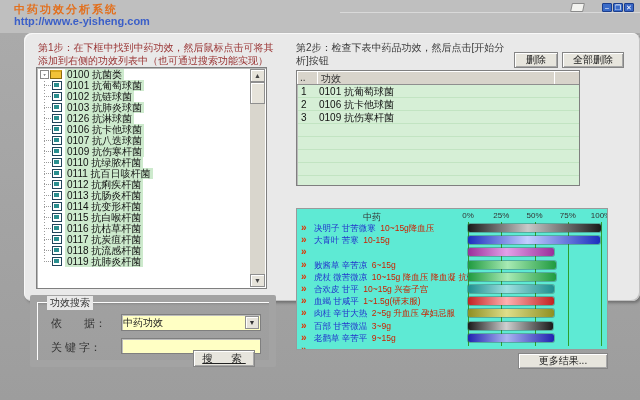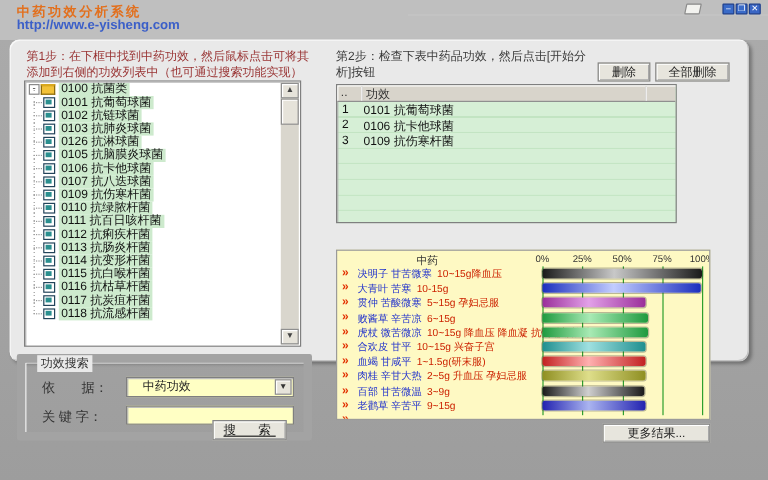--- a/index.html
+++ b/index.html
@@ -15,21 +15,21 @@
   .top-line { position:absolute; left:340px; top:12px; width:300px; height:1px;
               background:#8f8f8f; border-bottom:1px solid #d9d9d9; }
   .skin-icon { position:absolute; left:571px; top:3px; width:13px; height:9px;
                background:#f2f2ef; border:1px solid #8a8a8a; transform:skewX(-12deg); border-radius:1px; }
   .winbtn { position:absolute; top:3px; width:10px; height:9px; background:#3a6bc8;
             border:1px solid #1c3e8c; color:#fff; font-size:7px; line-height:7px;
             text-align:center; cursor:pointer; border-radius:1px; }
   .winbtn.min { left:602px; } .winbtn.max { left:613px; } .winbtn.close { left:624px; background:#3a66c4; }
 
   
-  .panel { position:absolute; left:8px; top:33px; width:616px; height:268px;
+  .panel { position:absolute; left:24px; top:33px; width:616px; height:268px;
            background:#e9e9e9; border-radius:8px;
            box-shadow:inset 1px 1px 0 #f8f8f8, inset -1px -1px 0 #c2c2c2, 2px 2px 3px rgba(0,0,0,.3); }
 
   .step-text { position:absolute; font-size:10px; line-height:13px; white-space:nowrap; }
   .step1 { left:14px; top:8px; color:#993333; }
   .step2 { left:272px; top:8px; color:#3a3a3a; }
 
   
   .tree { position:absolute; left:12px; top:34px; width:231px; height:222px;
           background:#ffffff; border:1px solid #7f7f7f;
@@ -56,21 +56,21 @@
   .sb-thumb { position:absolute; left:0; top:13px; width:15px; height:22px; background:#e6e3da;
               border:1px solid #8f8f8f; box-shadow:inset 1px 1px 0 #fff; cursor:grab; }
 
   
   .group { position:absolute; left:6px; top:262px; width:246px; height:72px;
            border:7px solid #a3a3a3; border-radius:2px; box-shadow:inset 1px 1px 0 #fdfdfd; }
   .group-title { position:absolute; left:10px; top:-6px; background:#e9e9e9; padding:0 3px; font-size:10px; color:#333; }
   .fld-label { position:absolute; font-size:11px; color:#333; }
   .combo { position:absolute; left:84px; top:12px; width:140px; height:17px; background:#ffffc4;
            border:1px solid #7f7f7f; box-shadow:inset 1px 1px 0 #bdbdbd; font-size:10px;
-           line-height:15px; padding-left:13px; color:#222; cursor:pointer; }
+           line-height:15px; padding-left:1px; color:#222; cursor:pointer; }
   .combo-btn { position:absolute; right:1px; top:1px; width:14px; height:13px; background:#e6e3da;
                border:1px solid #8f8f8f; box-shadow:inset 1px 1px 0 #fff; font-size:7px;
                line-height:11px; text-align:center; color:#333; }
   .textbox { position:absolute; left:84px; top:36px; width:140px; height:16px; background:#ffffc4;
              border:1px solid #7f7f7f; box-shadow:inset 1px 1px 0 #bdbdbd; font-size:10px;
              padding:0 3px; font-family:inherit; }
   .btn { background:#e7e5dd; border:1px solid #858585; box-shadow:inset 1px 1px 0 #ffffff, inset -1px -1px 0 #a8a8a8;
          font-size:10.5px; color:#222; text-align:center; cursor:pointer; position:absolute;
          display:flex; align-items:center; justify-content:center; font-family:inherit; }
   .search-btn { left:156px; top:48px; width:62px; height:17px; letter-spacing:4px;text-decoration:underline; }
@@ -91,21 +91,21 @@
   .th-no { position:absolute; left:3px; top:1px; }
   .th-name { position:absolute; left:24px; top:1px; }
   .th-div { position:absolute; top:1px; height:12px; width:1px; background:#9a9a9a; border-right:1px solid #fff; }
   .tbl-body { position:absolute; left:0; top:14px; right:0; bottom:0; }
   .tbl-row { display:flex; height:13px; font-size:10px; color:#111; align-items:center; cursor:pointer; }
   .cell-no { width:20px; padding-left:4px; }
   .cell-text { padding-left:2px; white-space:nowrap; }
 
   
   .chart { position:absolute; left:272px; top:175px; width:312px; height:142px;
-           background:#fef9c3; border:1px solid #9a9a9a; overflow:hidden; }
+           background:#5eead4; border:1px solid #9a9a9a; overflow:hidden; }
   .chart-title { position:absolute; left:40px; top:2px; width:70px; text-align:center;
                  font-size:9px; color:#333; }
   .tick-label { position:absolute; top:2px; width:30px; text-align:center; font-size:8px; color:#333; }
   .gridline { position:absolute; top:13px; bottom:3px; width:1px; background:#2da02d; }
   .chart-rows { position:absolute; left:0; top:13px; right:0; }
   .chart-row { position:relative; height:12.2px; }
   .row-arrow { position:absolute; left:4px; top:1px; font-size:10px; line-height:10px;
                font-weight:bold; color:#e23000; letter-spacing:-1px; }
   .c-label { position:absolute; left:17px; top:2px; font-size:8.5px; line-height:9px; white-space:nowrap; }
   .c-name { color:#2233cc; } .c-note { color:#cc2200; margin-left:2px; }
@@ -166,27 +166,20 @@
   </div>
 
   <div class="tree-row">
     <span class="stub"></span>
     <span class="doc-icon">
                 <span class="doc-ic2"></span>
               </span>
     <span class="tree-label">0126 抗淋球菌</span>
   </div>
 
-  <div class="tree-row">
-    <span class="stub"></span>
-    <span class="doc-icon">
-                <span class="doc-ic2"></span>
-              </span>
-    <span class="tree-label">0105 抗脑膜炎球菌</span>
-  </div>
 
   <div class="tree-row">
     <span class="stub"></span>
     <span class="doc-icon">
                 <span class="doc-ic2"></span>
               </span>
     <span class="tree-label">0106 抗卡他球菌</span>
   </div>
 
   <div class="tree-row">
@@ -271,20 +264,27 @@
   </div>
 
   <div class="tree-row">
     <span class="stub"></span>
     <span class="doc-icon">
                 <span class="doc-ic2"></span>
               </span>
     <span class="tree-label">0118 抗流感杆菌</span>
   </div>
 
+  <div class="tree-row">
+    <span class="stub"></span>
+    <span class="doc-icon">
+                <span class="doc-ic2"></span>
+              </span>
+    <span class="tree-label">0119 抗肺炎杆菌</span>
+  </div>
 </div>
       </div>
       <div class="vscroll">
         <div class="sb-btn up">▲</div>
         <div class="sb-thumb"></div>
         <div class="sb-btn down">▼</div>
       </div>
     </div>
 
     <div class="group">
@@ -360,23 +360,20 @@
   <div class="chart-row">
     <span class="row-arrow">»</span>
     <span class="c-label">
       <span class="c-name">大青叶 苦寒 </span><span class="c-note">10-15g</span>
     </span>
     <div class="bar" style="width: 131.67px; background: linear-gradient(90deg, rgb(28, 47, 190) 0%, rgb(195, 205, 255) 45%, rgb(28, 47, 190) 100%);"></div>
   </div>
 
   <div class="chart-row">
     <span class="row-arrow">»</span>
-    <span class="c-label">
-      <span class="c-name">贯仲 苦酸微寒 </span><span class="c-note">5~15g 孕妇忌服</span>
-    </span>
     <div class="bar" style="width: 86.45px; background: linear-gradient(90deg, rgb(154, 47, 154) 0%, rgb(226, 160, 232) 45%, rgb(154, 47, 154) 100%);"></div>
   </div>
 
   <div class="chart-row">
     <span class="row-arrow">»</span>
     <span class="c-label">
       <span class="c-name">败酱草 辛苦凉 </span><span class="c-note">6~15g</span>
     </span>
     <div class="bar" style="width: 87.78px; background: linear-gradient(90deg, rgb(31, 154, 63) 0%, rgb(168, 234, 180) 45%, rgb(31, 154, 63) 100%);"></div>
   </div>

